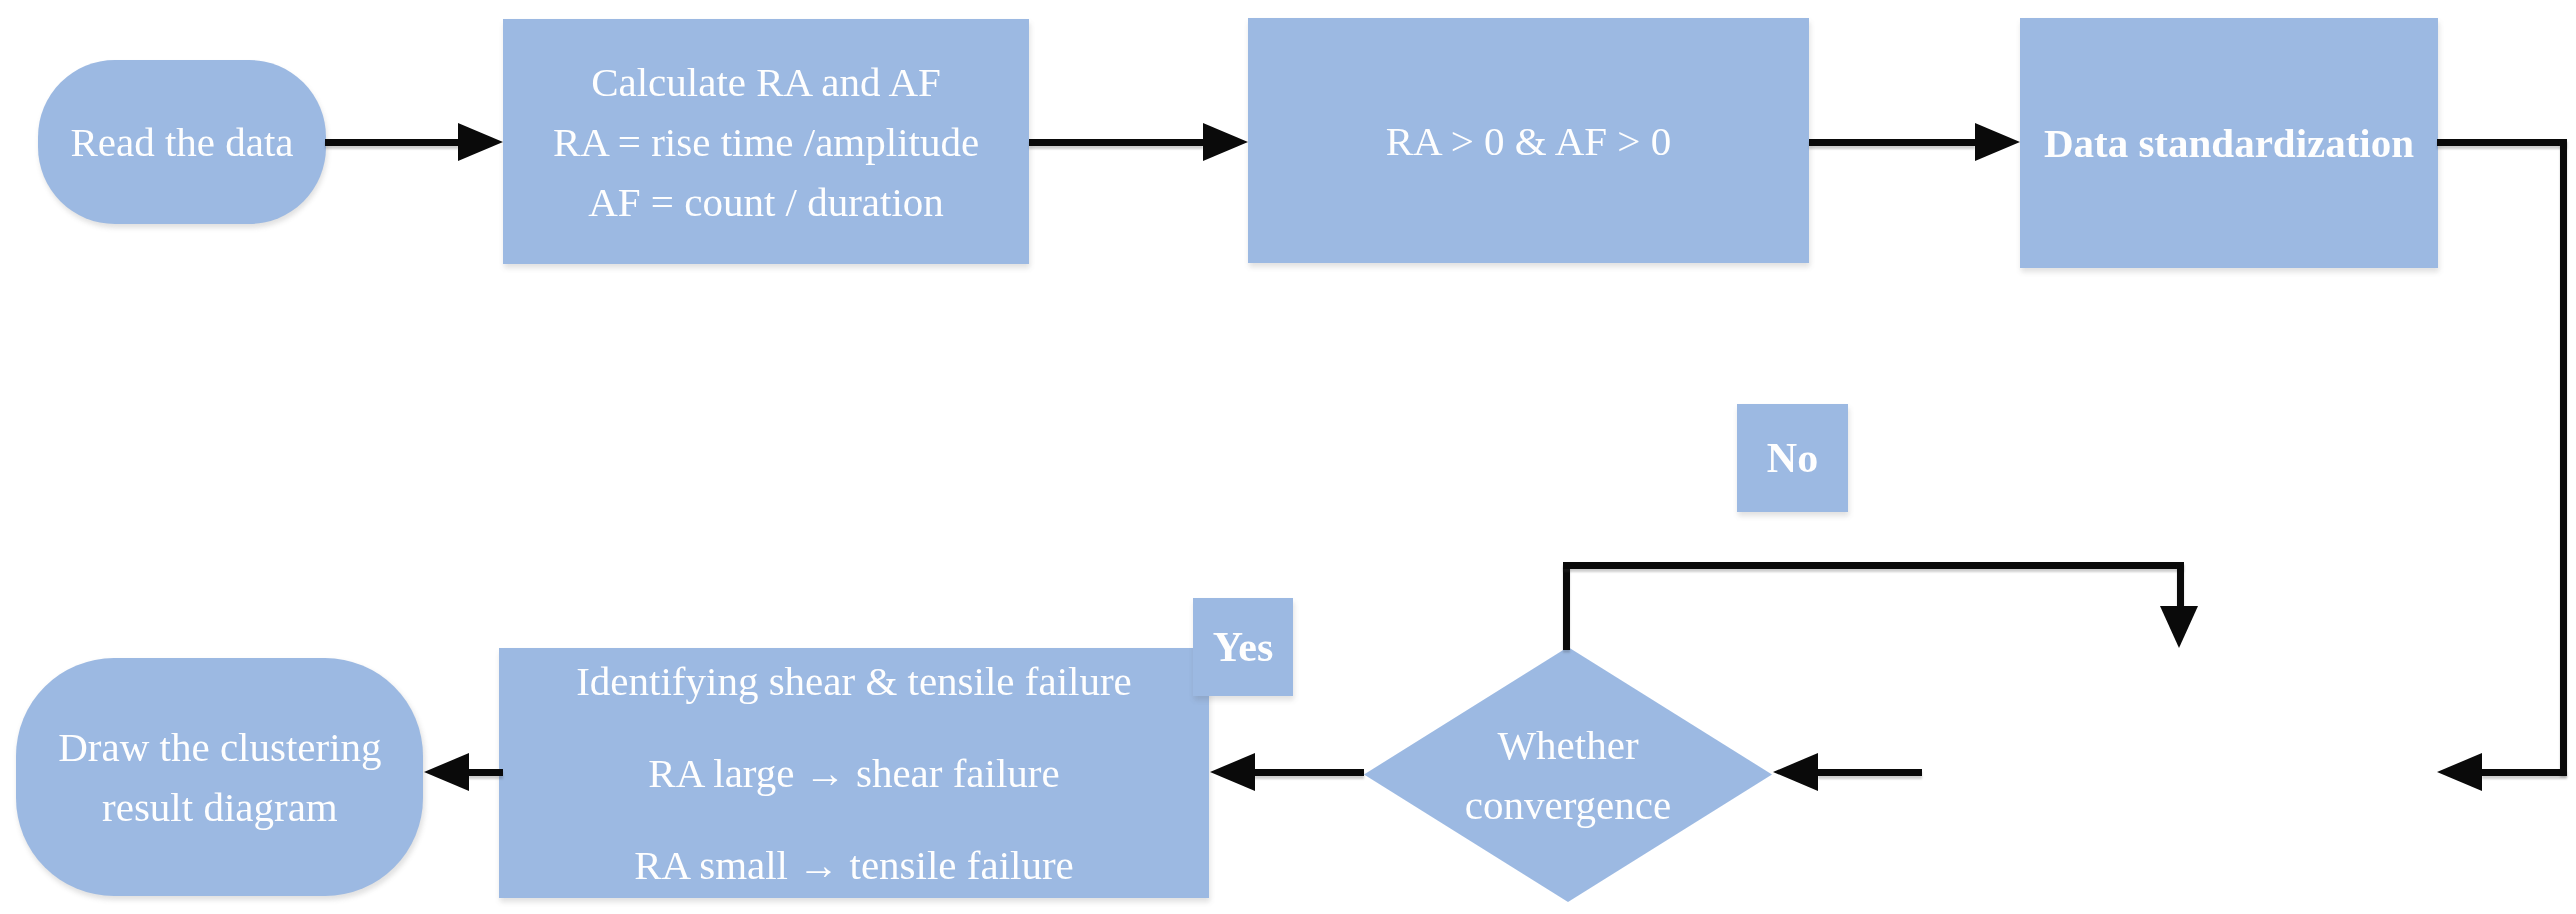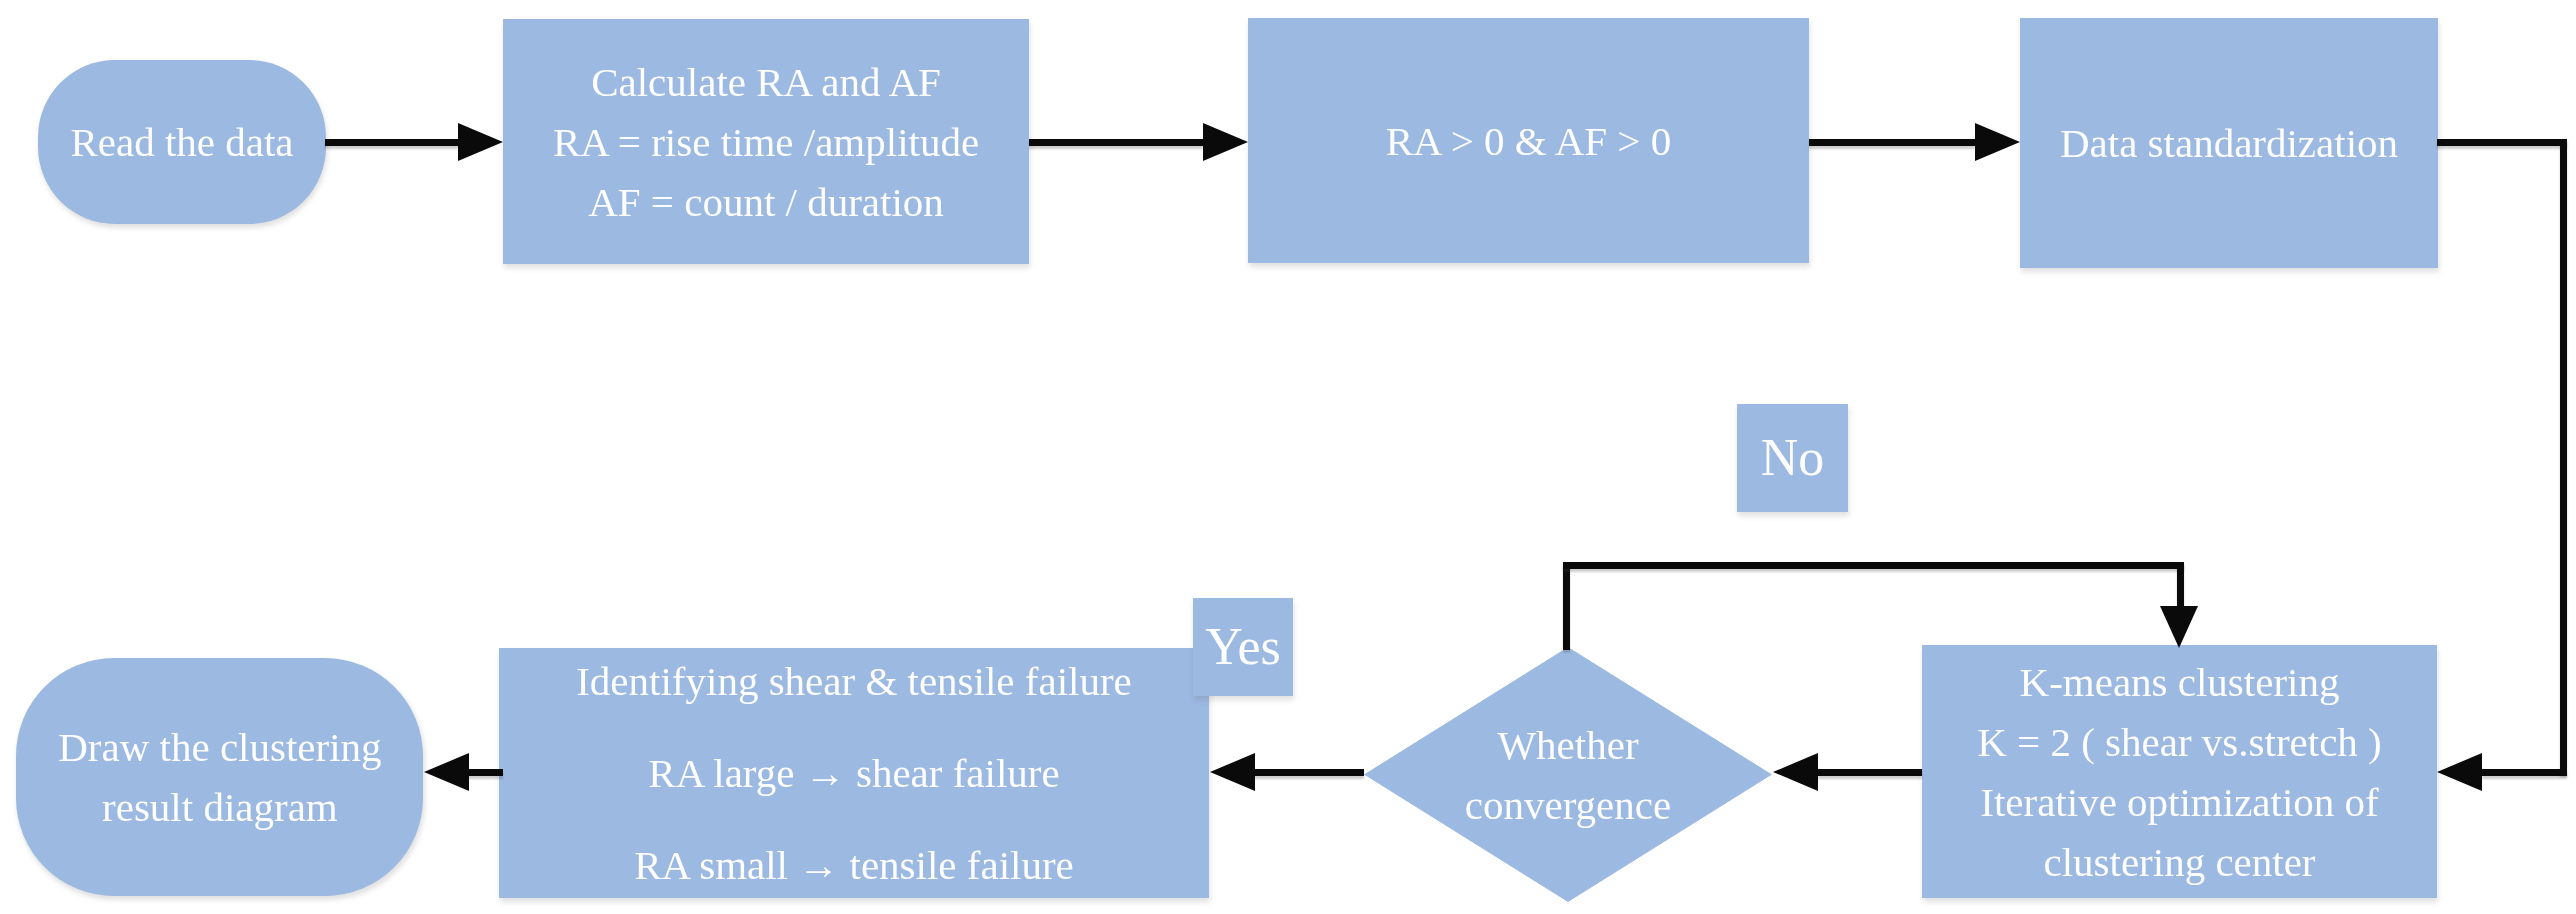--- a/index.html
+++ b/index.html
@@ -20,30 +20,30 @@
     justify-content:center;
     text-align:center;
     font-size:41px;
     line-height:60px;
     box-shadow:1.3px 3.9px 5.2px rgba(90,90,90,0.18);
   }
   .node .line{white-space:nowrap;}
   .terminator-read{left:38px;top:60px;width:288px;height:164px;border-radius:77px;}
   .proc-calculate{left:503px;top:19px;width:526px;height:245px;}
   .proc-cleaning{left:1248px;top:18.3px;width:561px;height:245px;}
-  .proc-standardization{left:2020px;top:18.3px;width:418px;height:250px;}
+  .proc-standardization{left:2020px;top:18.3px;width:418px;height:250px;font-weight:bold;}
   .proc-kmeans{left:1922px;top:645px;width:515px;height:253px;}
   .proc-identify{left:499px;top:648px;width:710px;height:250px;gap:32px;}
   .terminator-draw{left:16.4px;top:658px;width:407px;height:238px;border-radius:98px;}
   .decision{
     left:1364px;top:647px;width:408px;height:255px;
     clip-path:polygon(50% 0%,100% 50%,50% 100%,0% 50%);
     box-shadow:none;
   }
-  .small-label{font-size:52px;line-height:42px;}
+  .small-label{font-size:42px;line-height:42px;font-weight:bold;}
   .label-yes{left:1193px;top:598px;width:100px;height:98px;}
   .label-no{left:1737px;top:404px;width:111px;height:108px;}
 
   .seg{position:absolute;background:#0a0a0a;box-shadow:0 2.6px 2px rgba(60,60,60,0.25);}
   .head{position:absolute;width:0;height:0;}
   .head-right{border-top:19.6px solid transparent;border-bottom:19.6px solid transparent;border-left:45px solid #0a0a0a;}
   .head-left{border-top:19.6px solid transparent;border-bottom:19.6px solid transparent;border-right:45px solid #0a0a0a;}
   .head-down{border-left:19.6px solid transparent;border-right:19.6px solid transparent;border-top:42px solid #0a0a0a;}
 </style>
 </head>
@@ -62,26 +62,20 @@
   </div>
 
   <div class="node proc-cleaning">
     <div class="line">RA &gt; 0 &amp; AF &gt; 0</div>
   </div>
 
   <div class="node proc-standardization">
     <div class="line">Data standardization</div>
   </div>
 
-  <div class="node proc-kmeans">
-    <div class="line">K-means clustering</div>
-    <div class="line">K = 2 ( shear vs.stretch )</div>
-    <div class="line">Iterative optimization of</div>
-    <div class="line">clustering center</div>
-  </div>
 
   <div class="node decision">
     <div class="line">Whether</div>
     <div class="line">convergence</div>
   </div>
 
   <div class="node proc-identify">
     <div class="line">Identifying shear &amp; tensile failure</div>
     <div class="line">RA large → shear failure</div>
     <div class="line">RA small → tensile failure</div>

